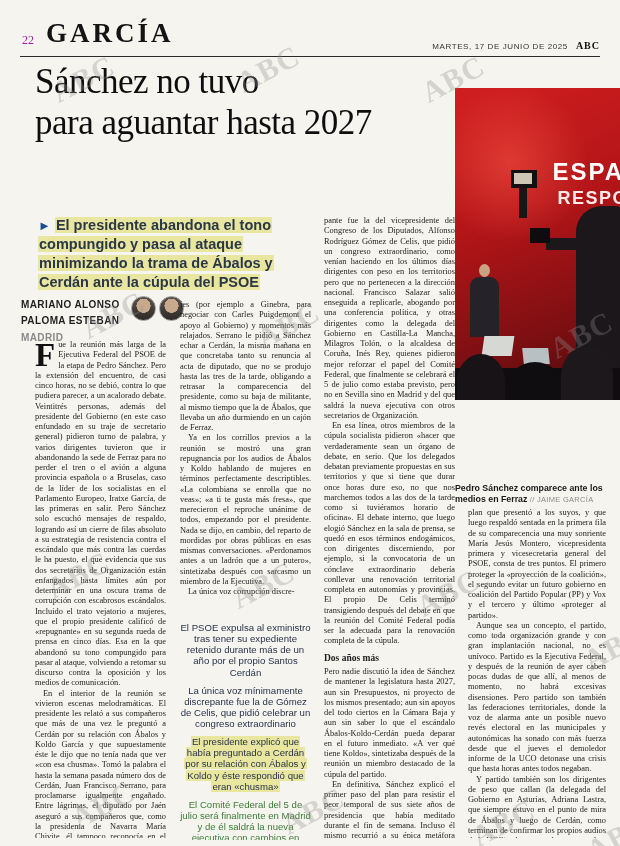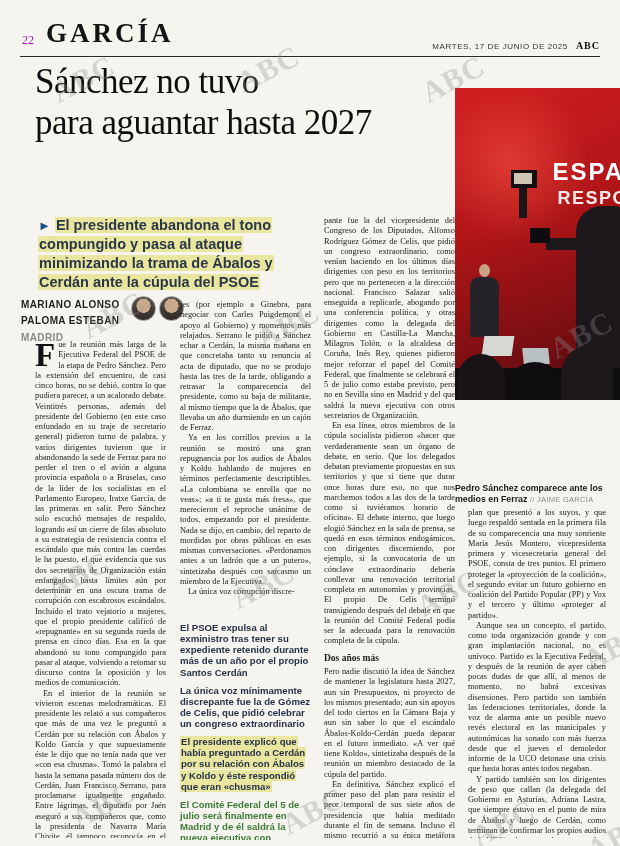--- a/index.html
+++ b/index.html
@@ -40,21 +40,21 @@
   .col p.ind { text-indent:8px; }
   .col1 { left:35px;  top:340px; height:498px; }
   .col2 { left:180px; top:300px; height:318px; }
   .col3 { left:324px; top:216px; height:622px; }
   .col4 { left:468px; top:508px; width:138px; height:330px; }
   .dropcap { float:left; font-size:33px; line-height:0.82; font-weight:bold;
     padding:2px 3px 0 0; color:#111; }
   .crosshead { font-weight:bold; font-size:9.5px; margin:6px 0 3px 0; text-align:left; }
   
   .callouts { position:absolute; left:180px; top:622px; width:131px; height:218px; overflow:hidden;
-    font-family:"Liberation Sans", sans-serif; font-weight:bold; font-size:9.6px; line-height:1.16; }
+    font-family:"Liberation Sans", sans-serif; font-weight:normal; font-size:9.6px; line-height:1.16;text-align:center; }
   .callout { margin:0 0 7px 0; color:#26334a; }
   .callout.green { color:#3c7c39; }
   
   .photo { position:absolute; left:455px; top:88px; width:165px; height:312px; overflow:hidden;
     background: linear-gradient(160deg, #d01e20 0%, #b31518 40%, #7c0f12 75%, #450a0c 100%); }
   .photo * { position:absolute; }
   .photo-glow { left:-20px; top:-10px; width:150px; height:170px;
     background:radial-gradient(circle, rgba(255,90,75,0.5), rgba(255,90,75,0) 70%); }
   .bk-line1 { right:-4px; top:70px; color:#fff; font-family:"Liberation Sans", sans-serif;
     font-weight:bold; font-size:24px; letter-spacing:2px; }

